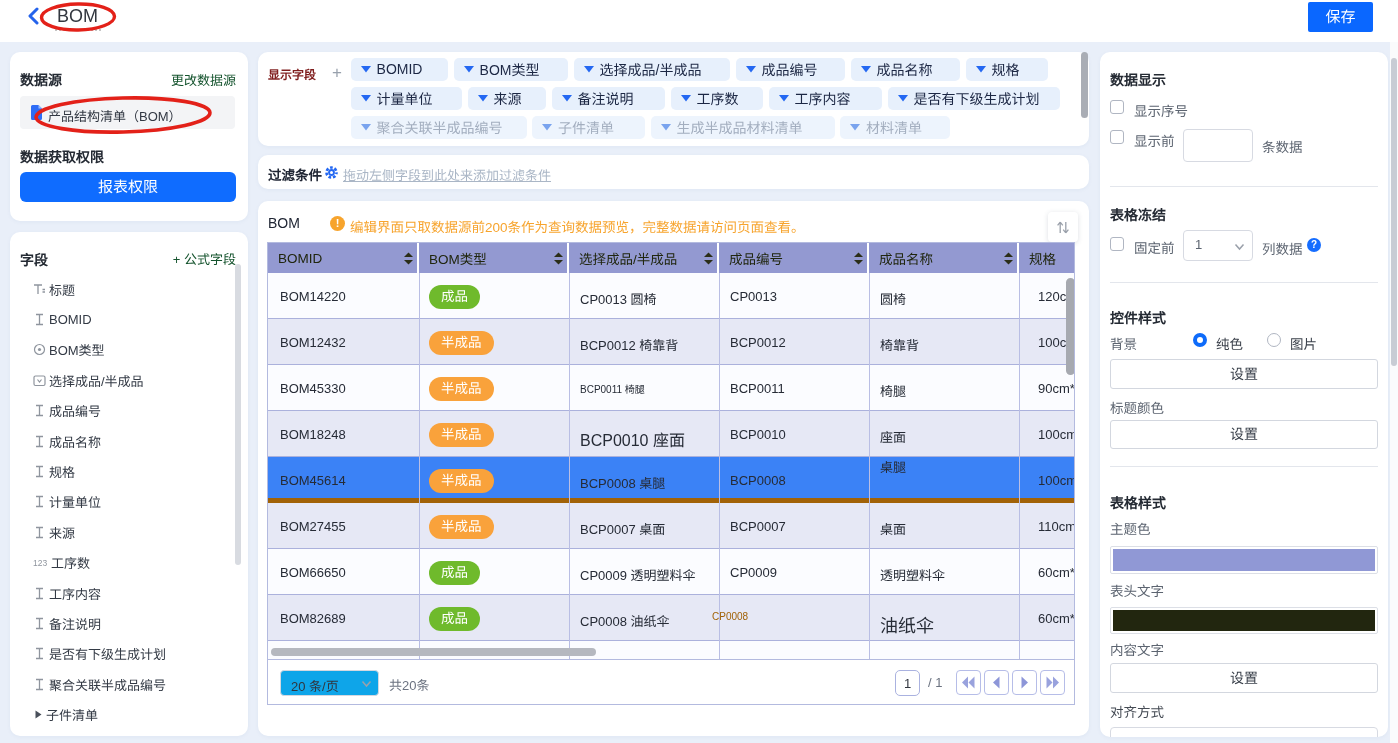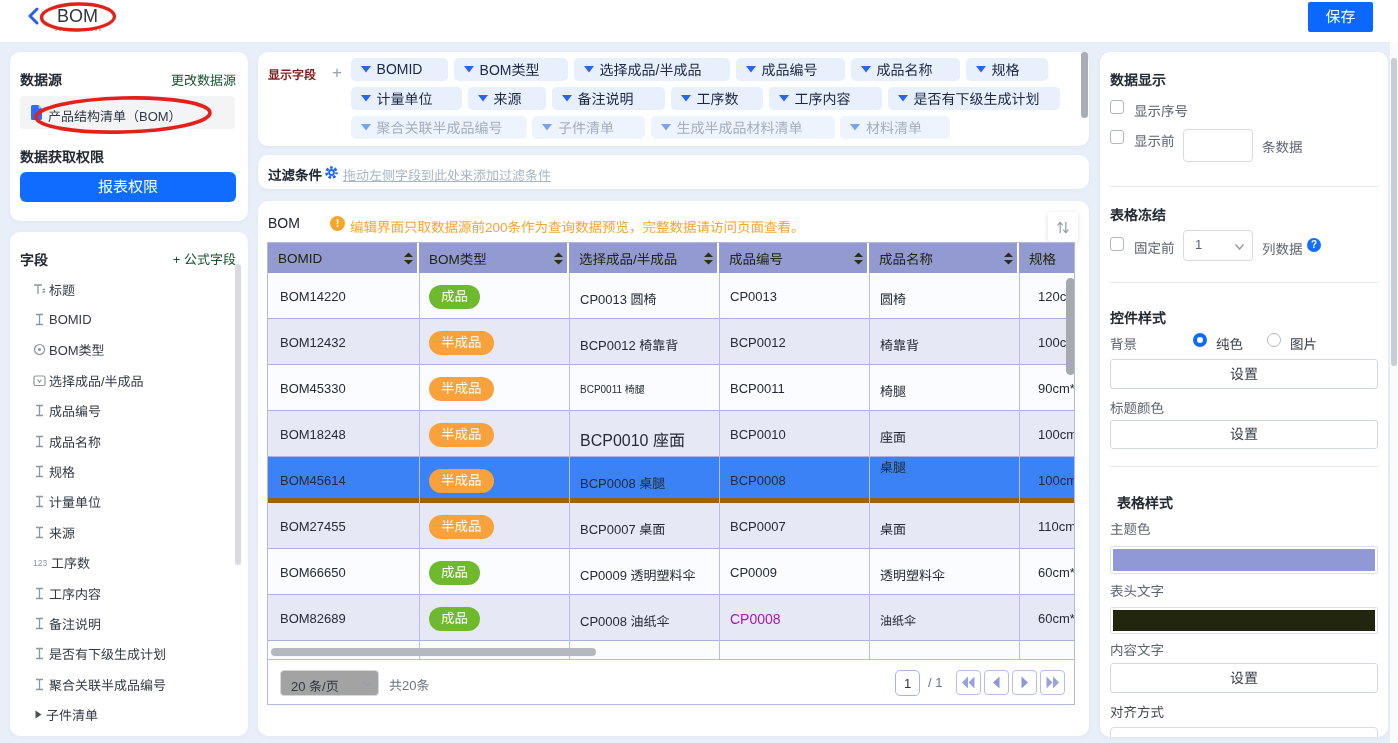--- a/index.html
+++ b/index.html
@@ -260,34 +260,34 @@
       <div class="abs" style="left:161px;top:12px;"><span class="pill" style="background:#6fba2c;">成品</span></div>
       <div class="abs" style="left:312px;top:16px;font-size:13px;color:#262b36;">CP0009 透明塑料伞</div>
       <div class="abs" style="left:462px;top:16px;font-size:13px;color:#262b36;">CP0009</div>
       <div class="abs" style="left:612px;top:16px;font-size:13px;color:#262b36;">透明塑料伞</div>
       <div class="abs" style="left:770px;top:16px;font-size:13px;color:#262b36;white-space:nowrap;">60cm*60cm</div>
         </div>
       <div class="abs" style="left:0;top:352px;width:806px;height:46px;background:#e6e8f5;border-bottom:1px solid #abb1dc;">
           <div class="abs" style="left:12px;top:16px;font-size:13px;color:#262b36;">BOM82689</div>
       <div class="abs" style="left:161px;top:12px;"><span class="pill" style="background:#6fba2c;">成品</span></div>
       <div class="abs" style="left:312px;top:16px;font-size:13px;color:#262b36;">CP0008 油纸伞</div>
-      <div class="abs" style="left:462px;top:16px;font-size:14px;color:#a21caf;">CP0008</div>
-      <div class="abs" style="left:612px;top:16px;font-size:12px;color:#262b36;">油纸伞</div>
+      <div class="abs" style="left:444px;top:16px;font-size:10px;color:#a16207;">CP0008</div>
+      <div class="abs" style="left:612px;top:16px;font-size:18px;color:#262b36;">油纸伞</div>
       <div class="abs" style="left:770px;top:16px;font-size:13px;color:#262b36;white-space:nowrap;">60cm*60cm</div>
         </div>
       <div class="abs" style="left:0;top:398px;width:806px;height:18px;background:#fbfcff;"></div>
       <div class="abs" style="left:151px;top:30px;width:1px;height:386px;background:#b9bee4;"></div>
         <div class="abs" style="left:301px;top:30px;width:1px;height:386px;background:#b9bee4;"></div>
         <div class="abs" style="left:451px;top:30px;width:1px;height:386px;background:#b9bee4;"></div>
         <div class="abs" style="left:601px;top:30px;width:1px;height:386px;background:#b9bee4;"></div>
         <div class="abs" style="left:751px;top:30px;width:1px;height:386px;background:#b9bee4;"></div>
       <div class="abs" style="left:798px;top:35px;width:9px;height:97px;background:#a6a9b0;border-radius:4.5px;"></div>
       <div class="abs" style="left:3px;top:405px;width:325px;height:8px;background:#b5b8bf;border-radius:4px;"></div>
       <div class="abs" style="left:0;top:416px;width:806px;height:46px;background:#fff;border-top:1px solid #b3badf;"></div>
-      <div class="abs" style="left:12px;top:427px;width:99px;height:26px;border:1px solid #d5d8e0;border-radius:4px;background:#a3a3a3;">
+      <div class="abs" style="left:12px;top:427px;width:99px;height:26px;border:1px solid #d5d8e0;border-radius:4px;background:#0ea5e9;">
         <div class="abs" style="left:10px;top:5px;font-size:13px;color:#31363f;">20 条/页</div>
         <svg class="abs" style="left:80px;top:9px;" width="11" height="8" viewBox="0 0 11 8">
             <path d="M1.5 1.5 L5.5 6 L9.5 1.5" fill="none" stroke="#9aa0aa" stroke-width="1.5"></path>
           </svg>
       </div>
       <div class="abs" style="left:121px;top:432px;font-size:13px;color:#6b7280;">共20条</div>
       <div class="abs" style="left:627px;top:427px;width:25px;height:26px;border:1px solid #aab2e0;border-radius:5px;background:#fff;text-align:center;line-height:25px;font-size:13px;color:#31363f;">1</div>
       <div class="abs" style="left:660px;top:432px;font-size:13px;color:#6b7280;">/ 1</div>
       <div class="navbtn" style="left:688px;top:427px;">
           <svg width="15" height="13" viewBox="0 0 15 13">
@@ -341,21 +341,21 @@
     <div class="abs glabel" style="left:10px;top:281px;">背景</div>
     <div class="abs" style="left:93px;top:281px;width:14px;height:14px;border-radius:7px;background:#fff;border:4px solid #0e6bfa;"></div>
     <div class="abs" style="left:116px;top:281px;font-size:13.5px;color:#3c424c;">纯色</div>
     <div class="abs" style="left:167px;top:281px;width:14px;height:14px;border-radius:7px;background:#fff;border:1.5px solid #b0b6c2;"></div>
     <div class="abs" style="left:190px;top:281px;font-size:13.5px;color:#3c424c;">图片</div>
     <div class="setbtn" style="left:10px;top:307px;width:268px;height:30px;line-height:28px;">设置</div>
     <div class="abs glabel" style="left:10px;top:345px;">标题颜色</div>
     <div class="setbtn" style="left:10px;top:368px;width:268px;height:29px;line-height:27px;">设置</div>
     <div class="abs" style="left:10px;top:414px;width:268px;height:1px;background:#e3e6ec;"></div>
 
-    <div class="abs bold14" style="left:10px;top:440px;margin-left:7px;">表格样式</div>
+    <div class="abs bold14" style="left:10px;top:440px;">表格样式</div>
     <div class="abs glabel" style="left:10px;top:466px;">主题色</div>
     <div class="abs" style="left:10px;top:494px;width:268px;height:28px;border:1px solid #dcdfe6;border-radius:2px;background:#fff;">
         <div style="position:absolute;left:2px;top:2px;right:2px;bottom:2px;background:#9098d5;"></div>
       </div>
     <div class="abs glabel" style="left:10px;top:528px;">表头文字</div>
     <div class="abs" style="left:10px;top:555px;width:268px;height:27px;border:1px solid #dcdfe6;border-radius:2px;background:#fff;">
         <div style="position:absolute;left:2px;top:2px;right:2px;bottom:2px;background:#22260f;"></div>
       </div>
     <div class="abs glabel" style="left:10px;top:587px;">内容文字</div>
     <div class="setbtn" style="left:10px;top:611px;width:268px;height:30px;line-height:28px;">设置</div>

